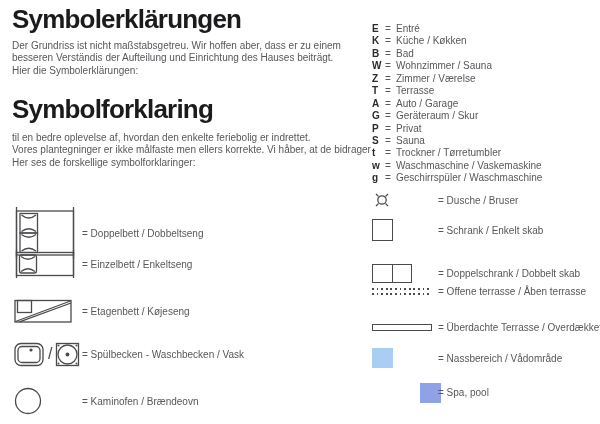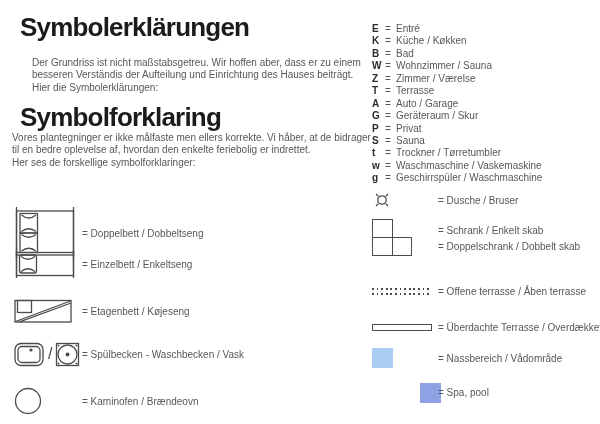--- a/index.html
+++ b/index.html
@@ -2,21 +2,21 @@
 <html><head>
 <meta charset="utf-8">
 <style>
   html,body{margin:0;padding:0;background:#e8e8e8;}
   .page{
     position:relative;width:600px;height:424px;background:#ffffff;
     font-family:"Liberation Sans","DejaVu Sans",sans-serif;overflow:hidden;
     box-shadow:0 0 2px rgba(0,0,0,.25);
   }
   .h-title{
-    position:absolute;left:12px;margin:8px;font-size:26px;font-weight:700;
+    position:absolute;left:12px;margin:0;font-size:26px;font-weight:700;
     color:#1b1b1d;letter-spacing:-0.8px;white-space:nowrap;
   }
   .intro{
     position:absolute;left:12px;font-size:10px;line-height:12.3px;color:#56575a;
   }
   .intro div{white-space:nowrap;}
   
   .lrow{position:absolute;left:14px;display:flex;align-items:center;}
   .lrow .lbl{position:absolute;left:68px;font-size:10px;color:#56575a;white-space:nowrap;}
   
@@ -42,30 +42,30 @@
   .bar-covered{width:60px;height:7px;}
   .sq-color{width:21px;height:20px;}
   .sink-slash{font-size:16px;color:#4a4b4d;margin:0 3px 0 4px;font-weight:400;}
 </style>
 </head>
 <body>
 
 <div class="page">
 
   <h1 class="h-title" style="top:4px;">Symbolerklärungen</h1>
-  <div class="intro" style="top:57px;margin-left:20px;">
+  <div class="intro" style="top:40px;">
     <div>Der Grundriss ist nicht maßstabsgetreu. Wir hoffen aber, dass er zu einem</div>
     <div>besseren Verständis der Aufteilung und Einrichtung des Hauses beiträgt.</div>
     <div>Hier die Symbolerklärungen:</div>
   </div>
 
   <h1 class="h-title" style="top:94px;">Symbolforklaring</h1>
   <div class="intro" style="top:132px;">
+    <div>til en bedre oplevelse af, hvordan den enkelte feriebolig er indrettet.</div>
     <div>Vores plantegninger er ikke målfaste men ellers korrekte. Vi håber, at de bidrager</div>
-    <div>til en bedre oplevelse af, hvordan den enkelte feriebolig er indrettet.</div>
     <div>Her ses de forskellige symbolforklaringer:</div>
   </div>
 
   <div class="lrow" style="top:207px;height:52px;">
     <span>
       <svg width="62" height="52" viewBox="0 0 62 52">
         <line class="stroke" x1="2.5" y1="0" x2="2.5" y2="52"></line>
         <line class="stroke" x1="59.5" y1="0" x2="59.5" y2="52"></line>
         <rect class="stroke" x="2.5" y="4" width="57" height="44"></rect>
         <rect class="stroke" x="6" y="6.5" width="17.5" height="19.5"></rect>
@@ -216,21 +216,21 @@
       </svg>
     </span>
     <span class="lbl">= Dusche / Bruser</span>
   </div>
 
   <div class="rrow" style="top:219px;height:22px;">
     <span class="box cab-single"></span>
     <span class="lbl">= Schrank / Enkelt skab</span>
   </div>
 
-  <div class="rrow" style="top:237px;height:19px;">
+  <div class="rrow" style="top:264px;height:19px;">
     <span class="box cab-double">
         <span class="mid"></span>
       </span>
     <span class="lbl">= Doppelschrank / Dobbelt skab</span>
   </div>
 
   <div class="rrow" style="top:285px;height:12px;">
     <span class="dots-wrap">
       <span class="dots-row" style="display:block;"></span>
       <span class="dots-gap" style="display:block;"></span>

